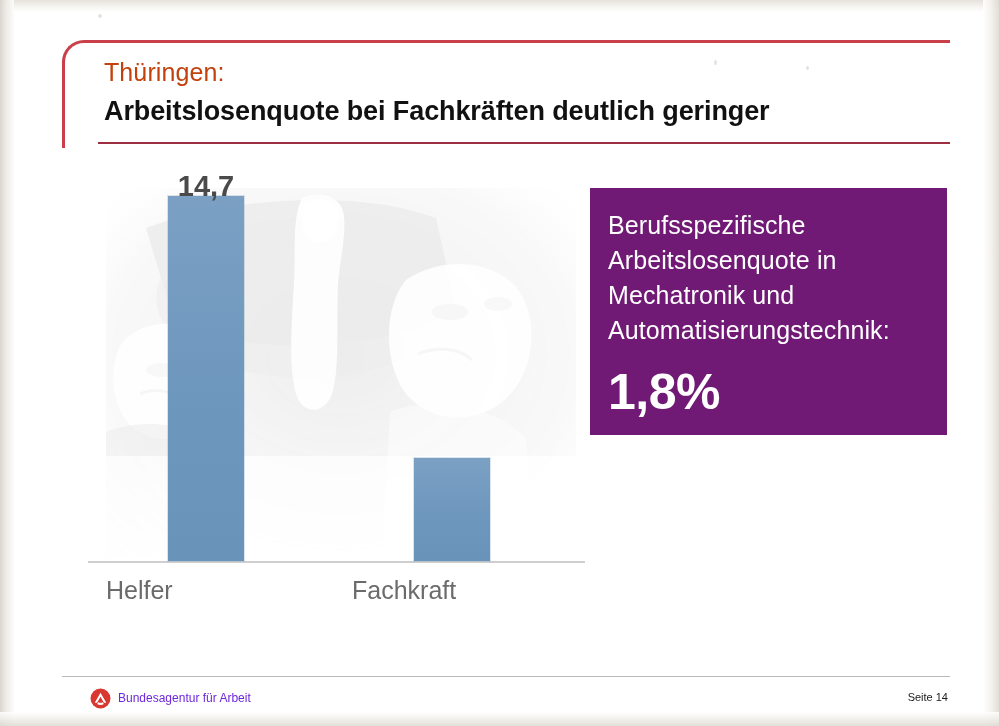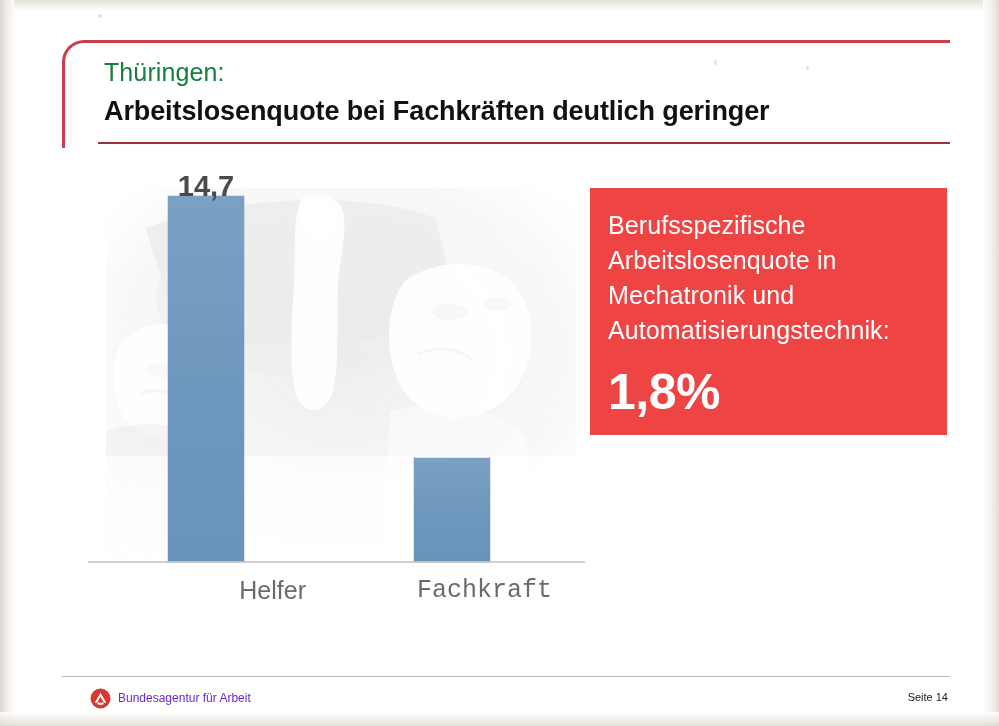--- a/index.html
+++ b/index.html
@@ -73,21 +73,21 @@
     width: 852px;
     height: 2px;
     background: #9e2f40;
   }
 
   .eyebrow {
     position: absolute;
     left: 104px;
     top: 58px;
     font-size: 25px;
-    color: #15803d;
+    color: #c2410c;
     letter-spacing: .1px;
     white-space: nowrap;
   }
   .headline {
     position: absolute;
     left: 104px;
     top: 96px;
     font-size: 27px;
     font-weight: bold;
     color: #111111;
@@ -151,35 +151,35 @@
     width: 120px;
     margin-top: 8px;
   }
   .val-helfer { left: 58px; top: -6px; }
   .val-fachkraft { left: 304px; top: 256px; }
 
   .cat-label {
     position: absolute;
     font-size: 25px;
     color: #6b6b6b;
-    text-align: right;
+    text-align: left;
     width: 200px;
     top: 408px;
   }
   .cat-helfer { left: 18px; }
-  .cat-fachkraft { left: 264px; font-family: Liberation Mono, monospace; }
+  .cat-fachkraft { left: 264px; }
 
   
   .callout {
     position: absolute;
     left: 590px;
     top: 188px;
     width: 357px;
     height: 247px;
-    background: #ef4444;
+    background: #701a75;
     box-sizing: border-box;
     padding: 20px 6px 0 18px;
   }
   .callout-text {
     font-size: 25px;
     line-height: 35px;
     color: #ffffff;
     letter-spacing: .1px;
   }
   .callout-figure {

